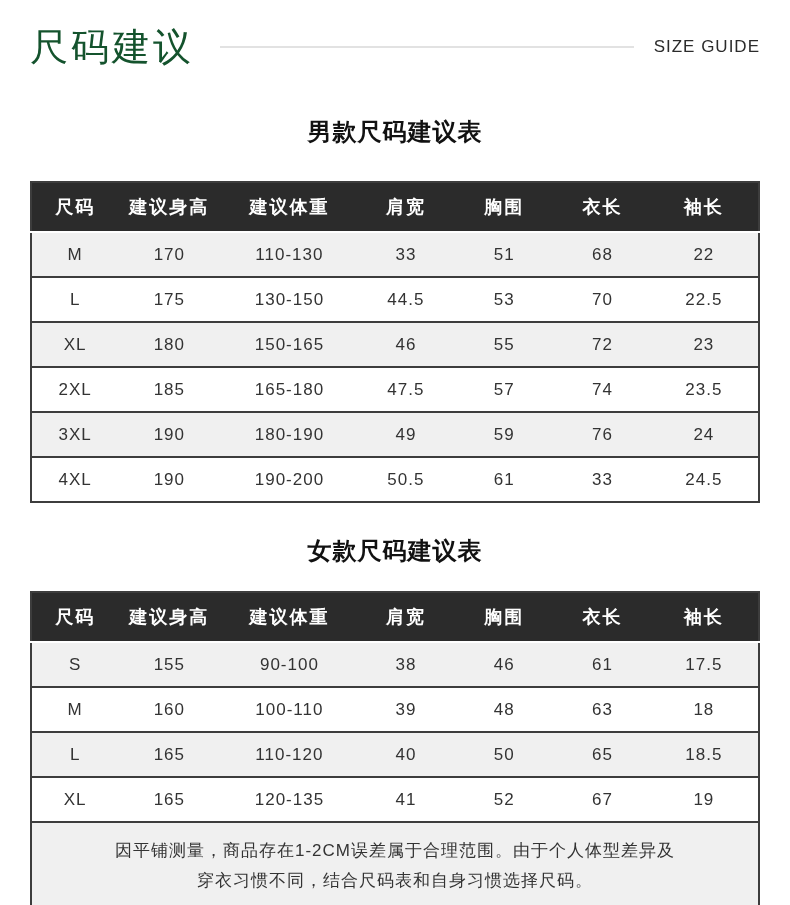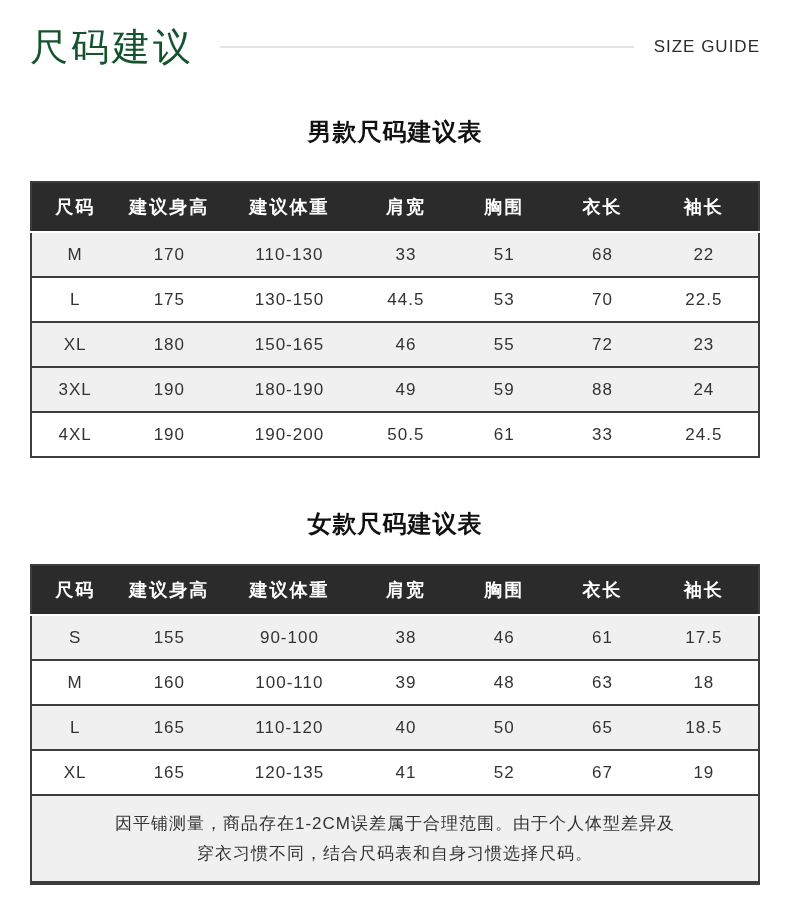--- a/index.html
+++ b/index.html
@@ -43,21 +43,21 @@
 
   
   .section-title {
     text-align: center;
     font-size: 24px;
     font-weight: 700;
     color: #111111;
     letter-spacing: 1px;
   }
   .section-title.men   { margin-top: 38px; margin-bottom: 33px; }
-  .section-title.women { margin-top: 50px; margin-bottom: 24px; }
+  .section-title.women { margin-top: 32px; margin-bottom: 24px; }
 
   
   table.size-table {
     width: 100%;
     border-collapse: collapse;
     table-layout: fixed;
     border: 2px solid #3d3d3d;
   }
   table.size-table th {
     background: #2b2b2b;
@@ -152,27 +152,36 @@
         </tr>
         <tr class="alt">
           <td>XL</td>
           <td>180</td>
           <td>150-165</td>
           <td>46</td>
           <td>55</td>
           <td>72</td>
           <td>23</td>
         </tr>
+        <tr>
+          <td>2XL</td>
+          <td>185</td>
+          <td>165-180</td>
+          <td>47.5</td>
+          <td>57</td>
+          <td>74</td>
+          <td>23.5</td>
+        </tr>
         <tr class="alt">
           <td>3XL</td>
           <td>190</td>
           <td>180-190</td>
           <td>49</td>
           <td>59</td>
-          <td>88</td>
+          <td>76</td>
           <td>24</td>
         </tr>
         <tr>
           <td>4XL</td>
           <td>190</td>
           <td>190-200</td>
           <td>50.5</td>
           <td>61</td>
           <td>33</td>
           <td>24.5</td>

